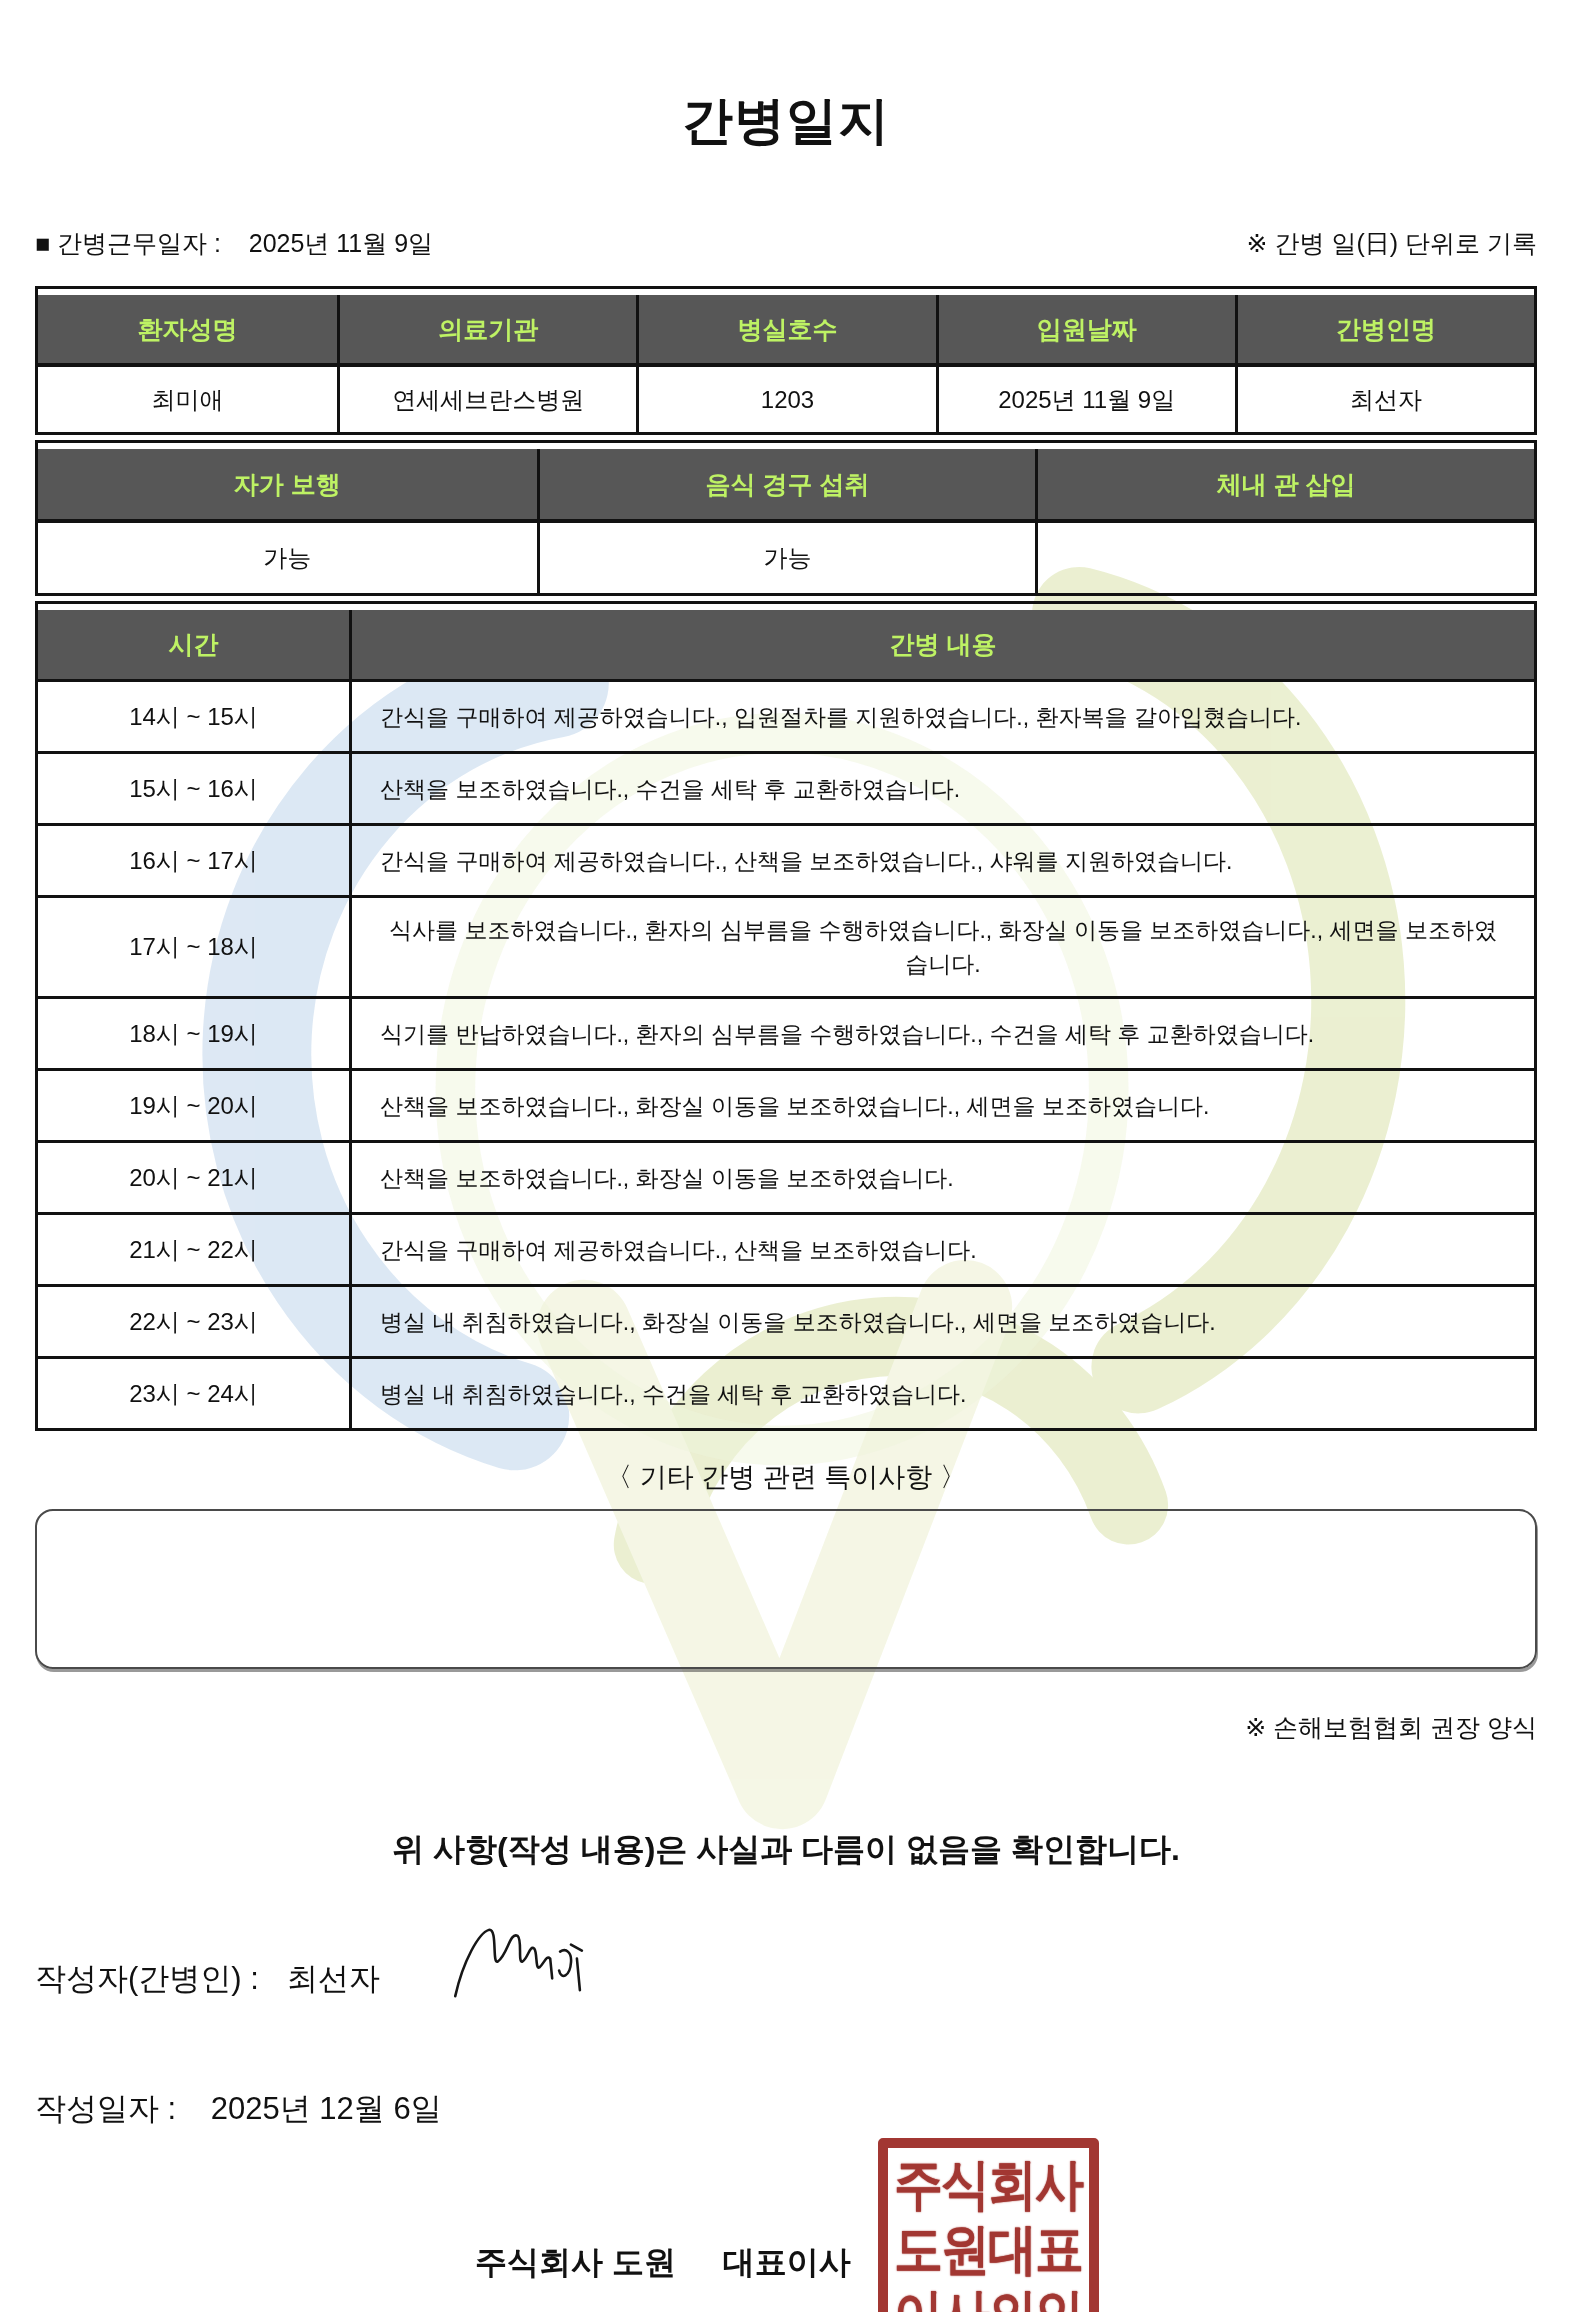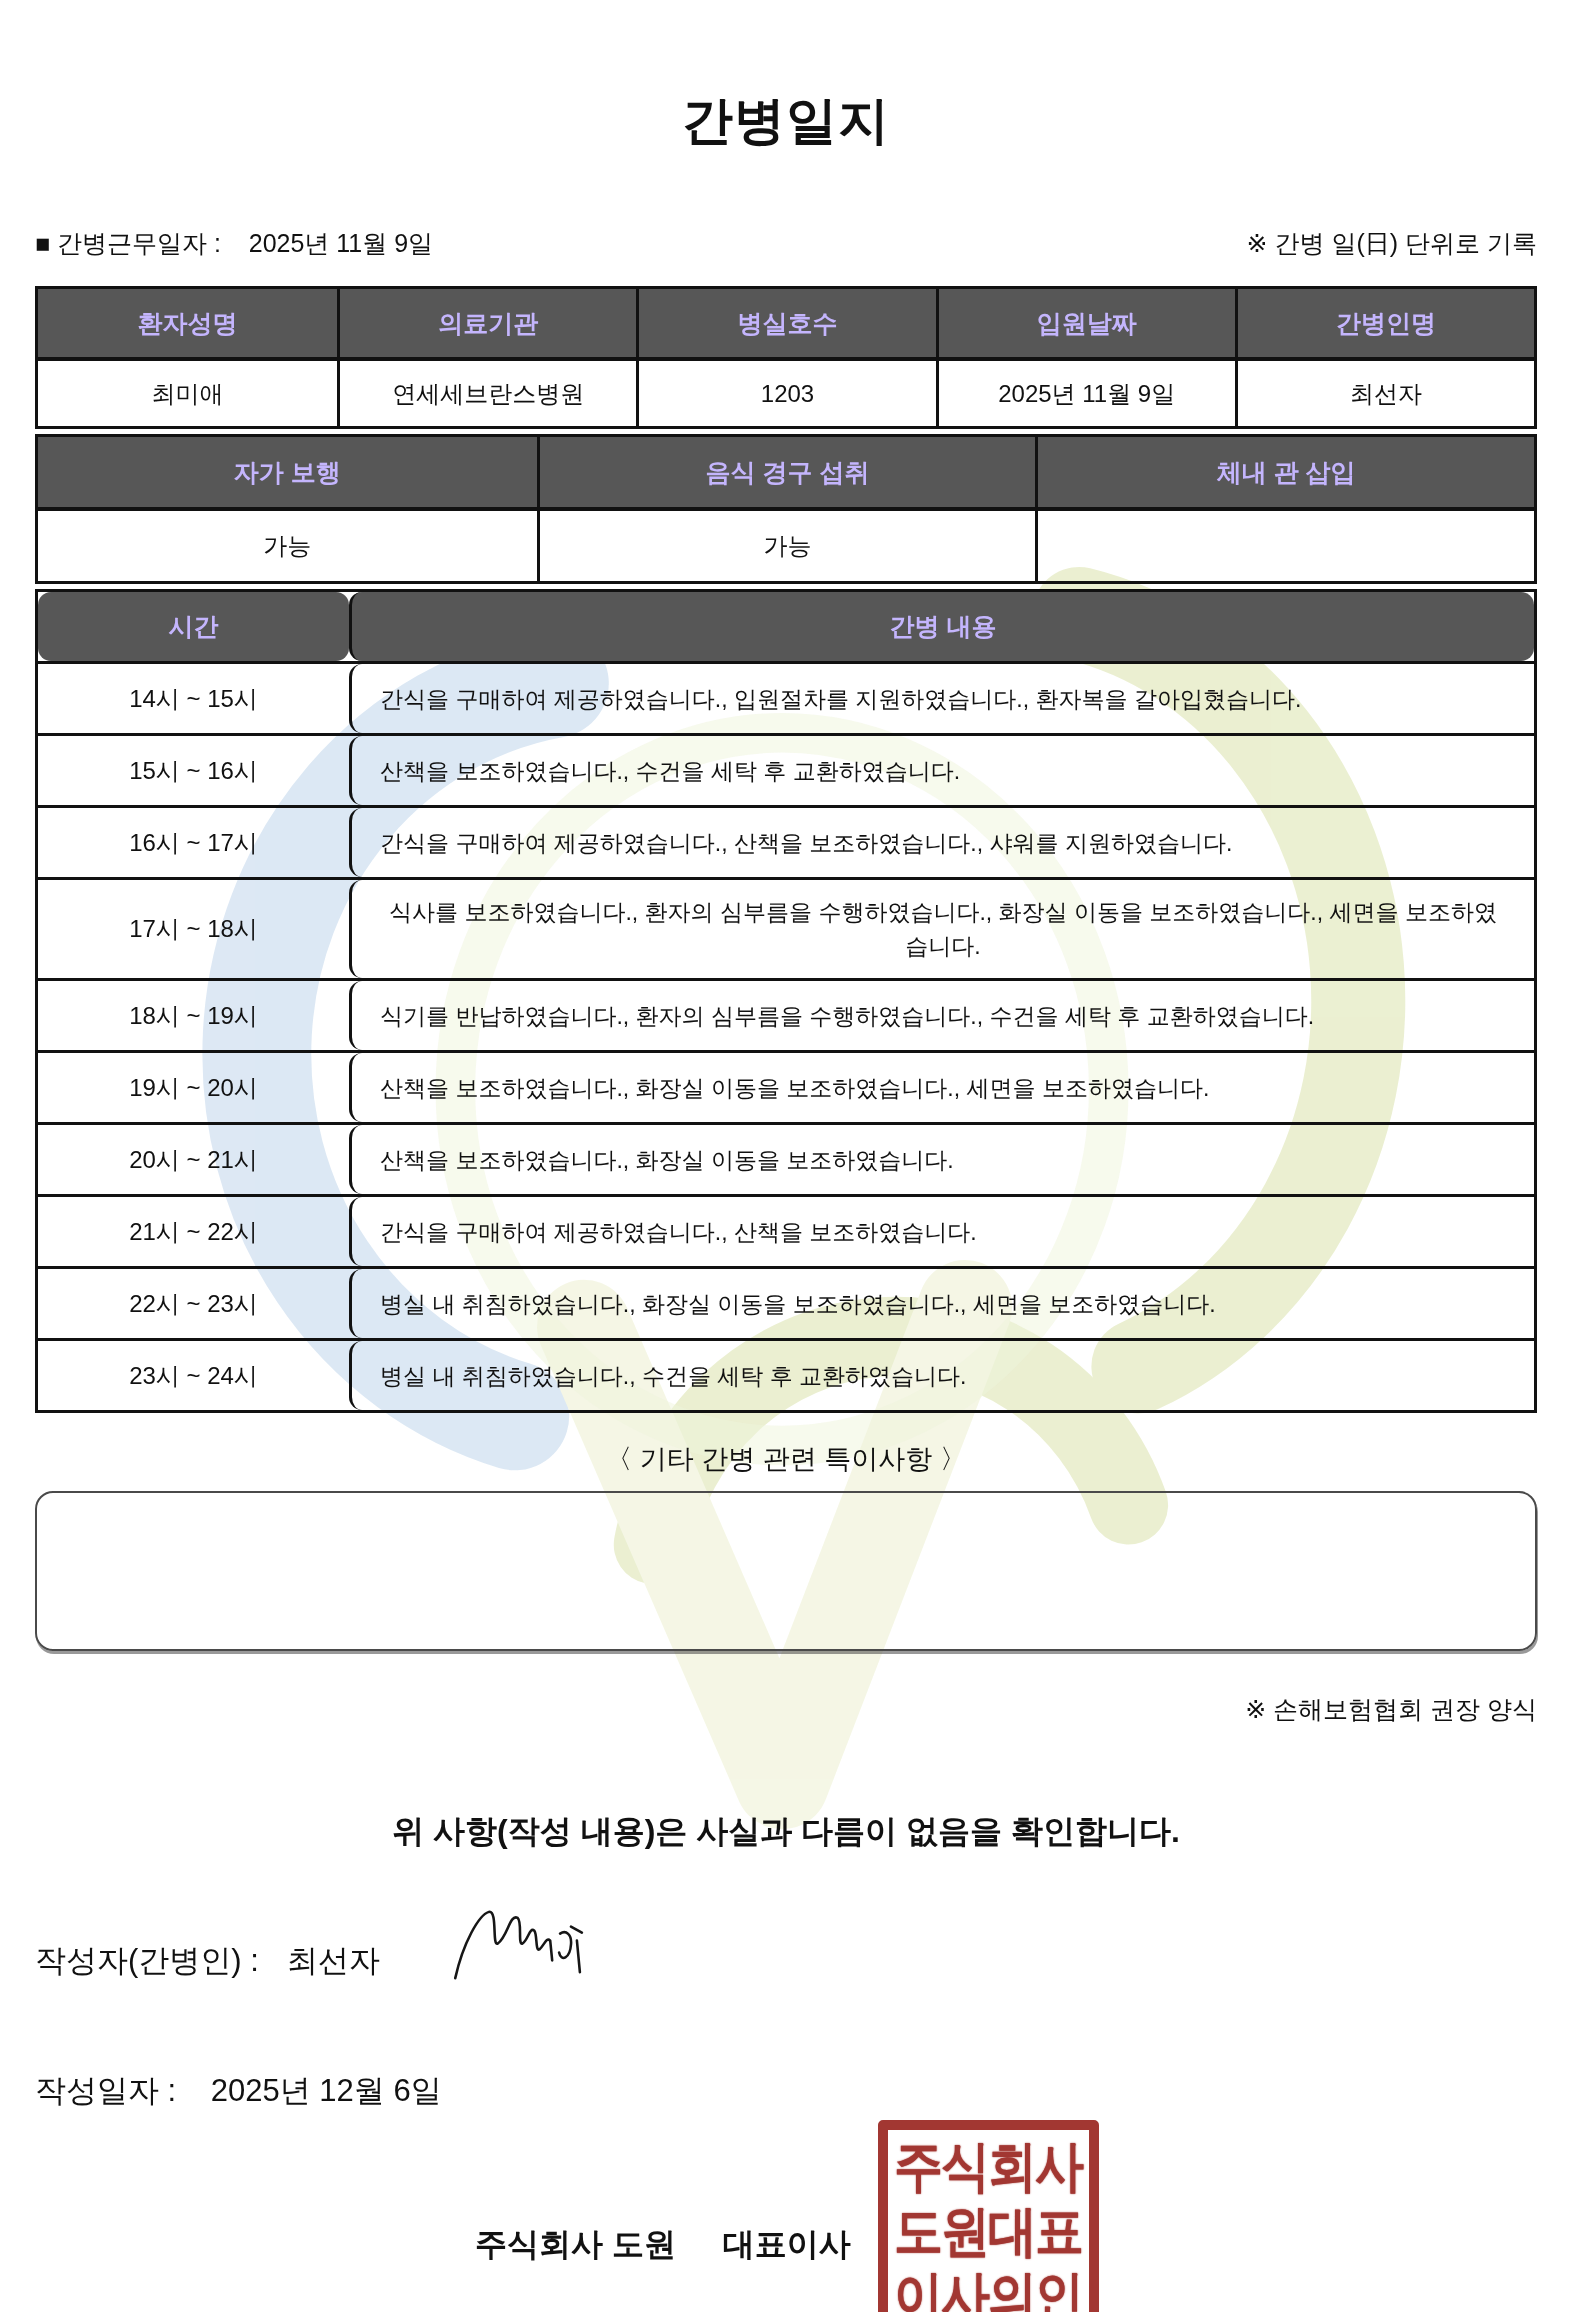--- a/index.html
+++ b/index.html
@@ -39,43 +39,44 @@
     border-left:3px solid #111;
     display:flex; align-items:center; justify-content:center;
     text-align:center;
     font-size:24px;
     min-height:65px;
     padding:4px 8px;
   }
   .tr > div:first-child { border-left:none; }
   .tr.head > div {
     background:#575757;
-    color:#c4b5fd;
+    color:#bef264;
     font-weight:700;
     font-size:25px;
     min-height:68px;
+    margin-top:6px;
   }
   .cols5 { grid-template-columns:repeat(5,1fr); }
   .cols3 { grid-template-columns:repeat(3,1fr); }
   .tbl-patient { margin-top:26px; }
   .tbl-status  { margin-top:5px; }
   .tbl-status .tr > div { min-height:70px; }
 
   .tbl-care { margin-top:5px; }
   .care-cols { grid-template-columns:311px 1fr; }
   .tbl-care .tr + .tr { border-top:3px solid #111; }
   .care-time { justify-content:center; }
   .care-content {
     justify-content:flex-start !important;
     text-align:center;
     font-size:23px !important;
     line-height:34px;
     padding:15px 28px !important;
   }
-  .tbl-care .tr > div { min-height:69px;border-radius:13px; }
+  .tbl-care .tr > div { min-height:69px; }
 
   .notes-heading {
     margin-top:28px;
     text-align:center;
     font-size:27px;
     font-weight:400;
   }
   .notes-box {
     margin-top:14px;
     height:160px;

